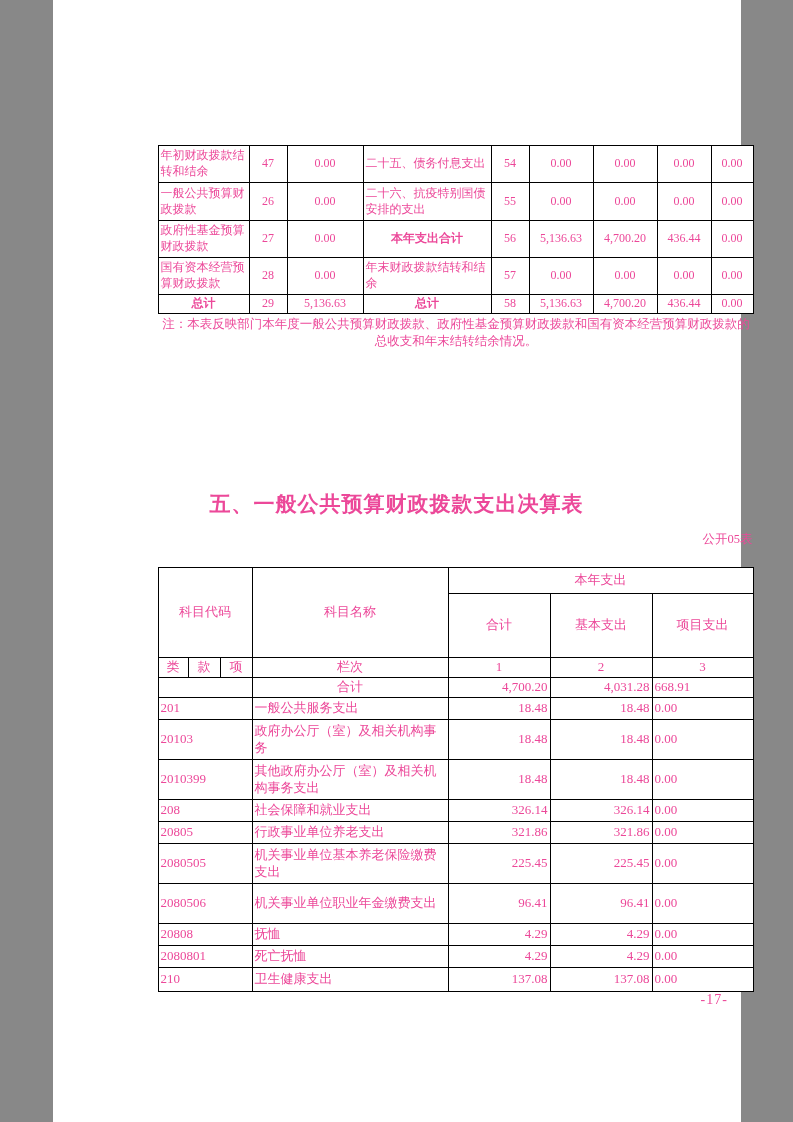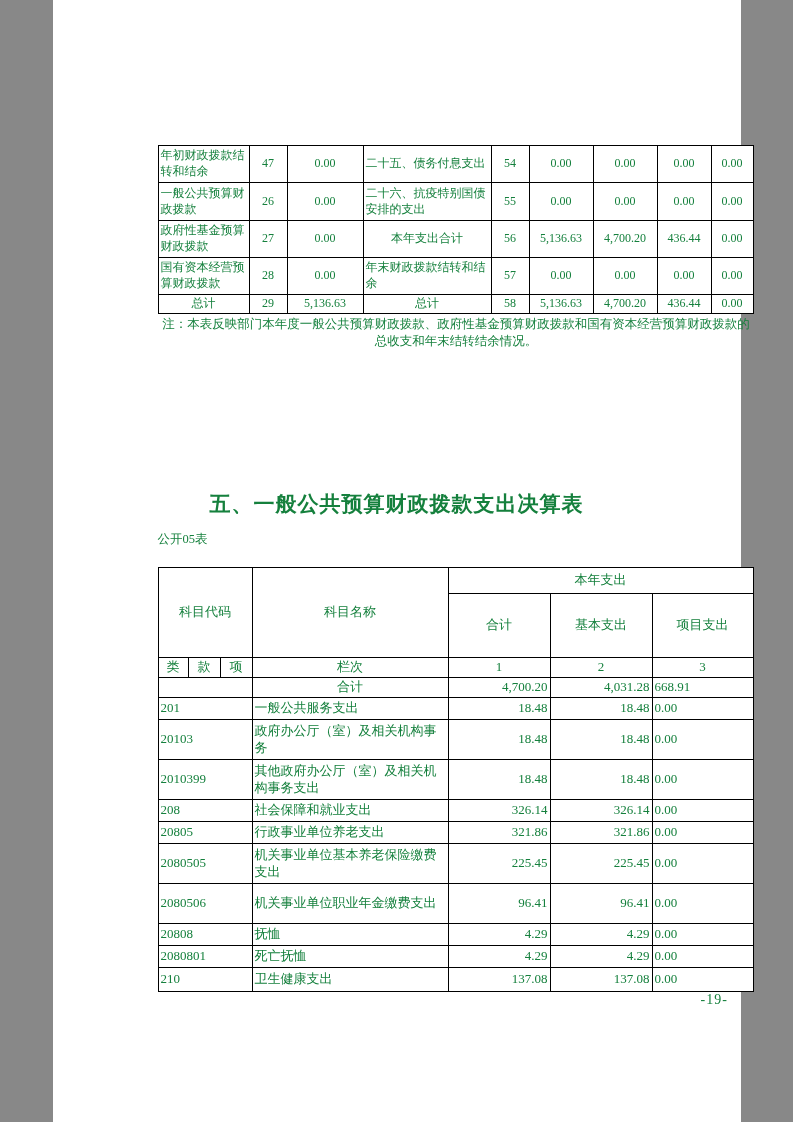--- a/index.html
+++ b/index.html
@@ -1,44 +1,44 @@
 <!DOCTYPE html>
 <html><head>
 <meta charset="utf-8">
 <style>
   * { margin:0; padding:0; box-sizing:border-box; }
   html,body { background:#888; }
   .page {
     position:relative; width:688px; height:1122px; margin:0 auto;
-    background:#ffffff; color:#15803d;
+    background:#ffffff; color:#ec4899;
     font-family:"Liberation Serif","DejaVu Serif",serif;
   }
   .tbl { border-collapse:collapse; table-layout:fixed; position:absolute; background:#fff; }
   .tbl td {
     border:1px solid #000; font-size:12px; line-height:1.3;
     padding:1px 2px; vertical-align:middle; overflow:hidden;
   }
   .top-tbl { left:105px; top:145px; width:595px; }
   .main-tbl { left:105px; top:567px; width:595px; }
   .main-tbl td { font-size:13px; }
   .ctr { text-align:center; }
   .lft { text-align:left; }
   .rt  { text-align:right; padding-right:8px; }
   .rt2 { text-align:left; padding-right:3px; }
-  .bold { font-weight:normal;margin-left:8px; }
+  .bold { font-weight:bold;margin-left:8px; }
   .ind { padding-left:11px; }
   .note {
     position:absolute; left:105px; top:316px; width:597px;
     font-size:12.5px; line-height:1.35; text-align:center;
   }
   .title {
     position:absolute; left:0; top:490px; width:100%;
     text-align:center; font-size:21px; font-weight:bold; letter-spacing:1px;
   }
-  .code-line { position:absolute; left:105px; top:531px; width:595px; font-size:12.5px; }
+  .code-line { position:absolute; left:105px; top:531px; width:595px; text-align:right; font-size:12.5px; }
   .dept-line {
     position:absolute; left:105px; top:548px; width:595px;
     display:flex; justify-content:space-between; font-size:12.5px;
   }
   .page-num { position:absolute; left:648px; top:992px; font-size:14px; letter-spacing:1px; }
 </style>
 </head>
 <body>
 
 <div class="page">
@@ -224,15 +224,15 @@
       <tr style="height:24px">
         <td colspan="3" class="lft">210</td>
         <td class="lft">卫生健康支出</td>
         <td class="rt">137.08</td>
         <td class="rt">137.08</td>
         <td class="rt2">0.00</td>
       </tr>
     </tbody>
   </table>
 
-  <div class="page-num">-19-</div>
+  <div class="page-num">-17-</div>
 
 </div>
 
 </body></html>

